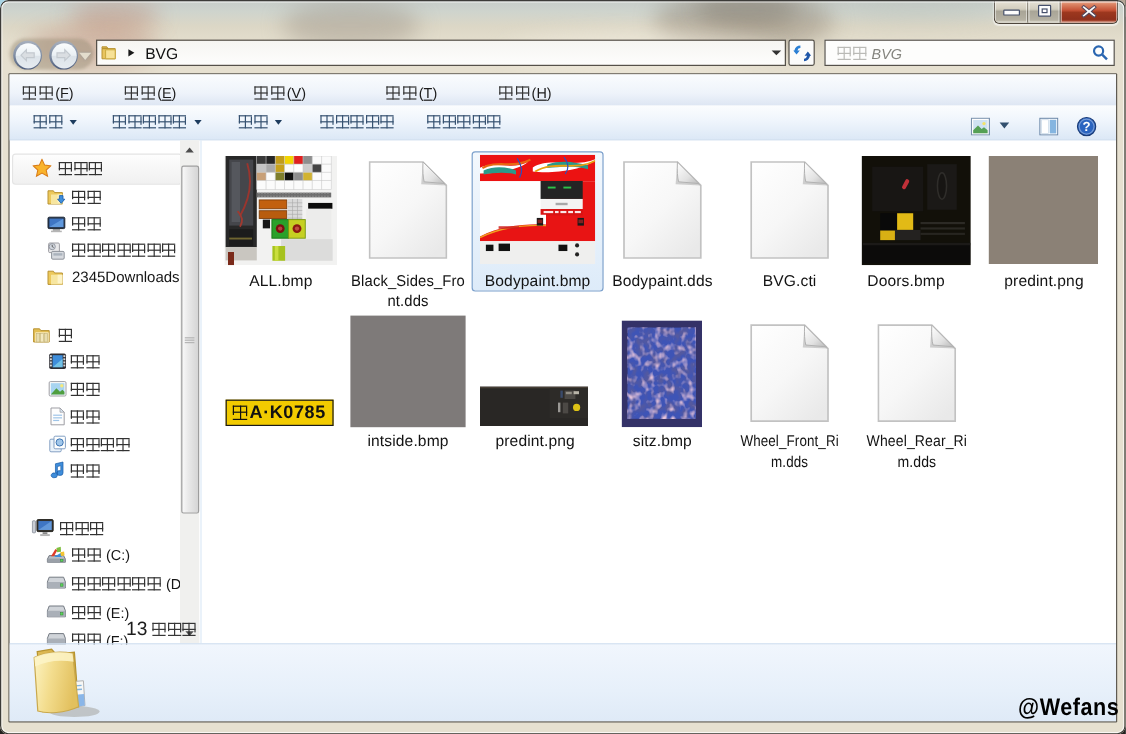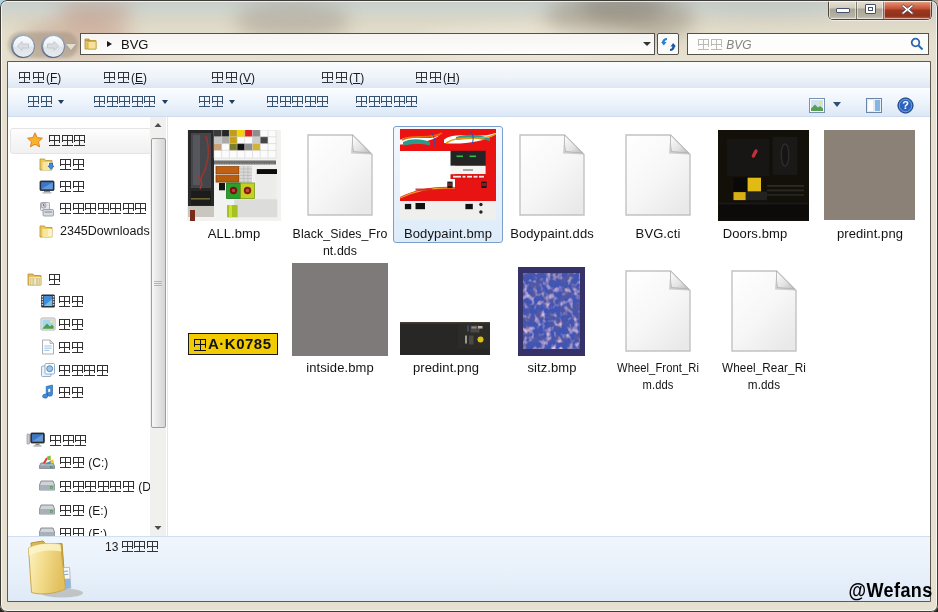--- a/index.html
+++ b/index.html
@@ -473,16 +473,16 @@
         </linearGradient>
   </defs>
   <ellipse cx="36" cy="57" rx="21" ry="4.5" fill="#8f897d" opacity=".4"></ellipse>
   <path d="M5 7 L17 5 L20.5 9 L36 7.5 L39.5 53 L9.5 57 Z" fill="url(#folb)" stroke="#b6932f" stroke-width="1"></path>
   <path d="M34 32 L43.5 31.3 L44.8 52 L36 53.2 Z" fill="#f7f7f5" stroke="#adadad" stroke-width=".8"></path>
   <path d="M36.2 35.5 L42 35.1 M36.4 38.8 L42.3 38.4" stroke="#85b5de" stroke-width="1.1"></path>
   <path d="M36.8 43 L44 42.4 L44.7 52 L37.4 53 Z" fill="#8ab6e8"></path>
   <path d="M2.5 12 C11 7.5 24 6.5 34.5 8.5 L39.5 53 C28 58.5 13 59 5.5 56.5 Z" fill="url(#folg)" stroke="#c9a84c" stroke-width="1"></path>
   <path d="M2.5 12 C11 7.5 24 6.5 34.5 8.5 L35.3 15.5 C24.5 13.5 13 14.5 3.3 19.5 Z" fill="#fdf4c8" opacity=".85"></path>
  </svg>
- <div class="abs" style="left:105px;top:540px;font-size:12px;color:#1c1c1c">13 <span class="k"></span><span class="k"></span><span class="k"></span></div>
+ <div class="abs" style="left:105px;top:516px;font-size:16px;color:#1c1c1c">13 <span class="k"></span><span class="k"></span><span class="k"></span></div>
  <div id="wm">@Wefans</div>
  <div style="position:absolute;left:0;top:0;width:936px;height:610px;border:1px solid #3c3b38;border-radius:7px;box-shadow:inset 0 0 0 1px rgba(255,255,255,.75);z-index:60;pointer-events:none"></div>
 </div>
 
 </body></html>

